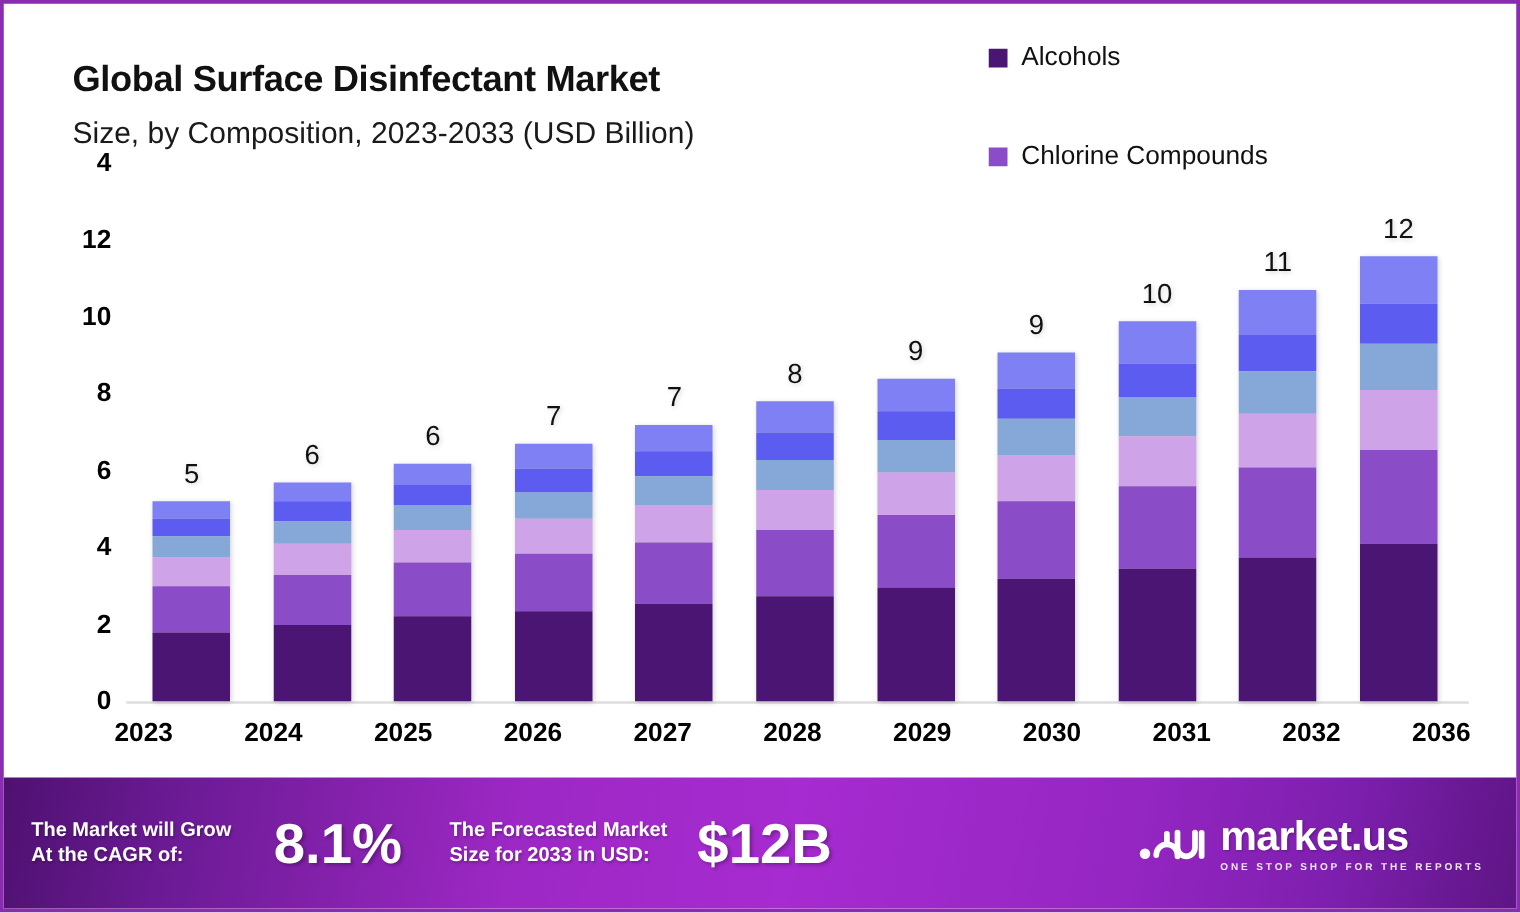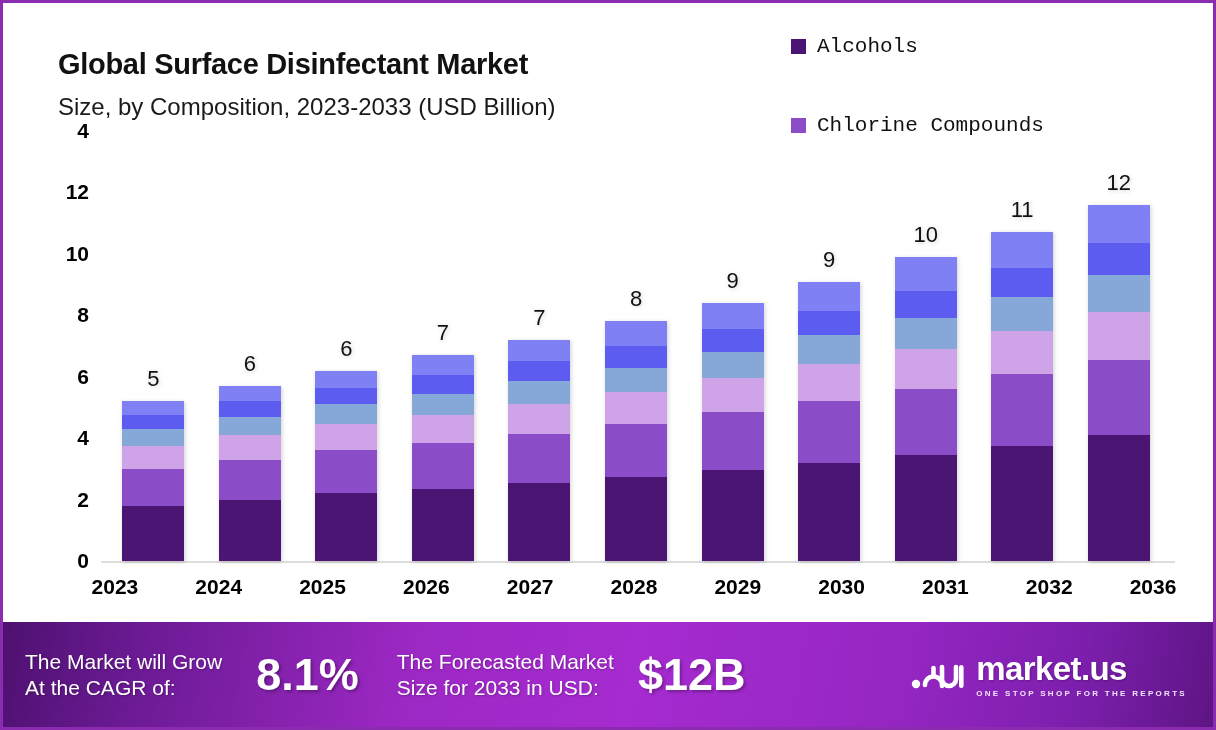--- a/index.html
+++ b/index.html
@@ -47,21 +47,20 @@
     position: absolute;
     right: 92px;
     top: 28px;
     width: 330px;
   }
   .legend-item {
     display: flex;
     align-items: center;
     height: 30px;
     white-space: nowrap;
-    font-family: Liberation Mono, monospace;
   }
   .legend-item + .legend-item { margin-top: 49px; }
   .legend-swatch {
     width: 15px;
     height: 15px;
     flex: 0 0 15px;
     margin-right: 11px;
   }
   .legend-label {
     font-size: 21px;
@@ -171,22 +170,22 @@
     align-items: center;
     padding: 0 14px 0 22px;
     overflow: hidden;
   }
   .banner-group {
     display: flex;
     align-items: center;
   }
   .banner-text {
     color: #ffffff;
-    font-size: 21px;
-    font-weight: normal;
+    font-size: 16px;
+    font-weight: bold;
     line-height: 1.22;
     text-shadow: 1px 1px 2px rgba(0,0,0,0.25);
     white-space: nowrap;
   }
   .banner-stat {
     color: #ffffff;
     font-size: 45px;
     font-weight: bold;
     line-height: 1;
     text-shadow: 2px 2px 3px rgba(0,0,0,0.28);

